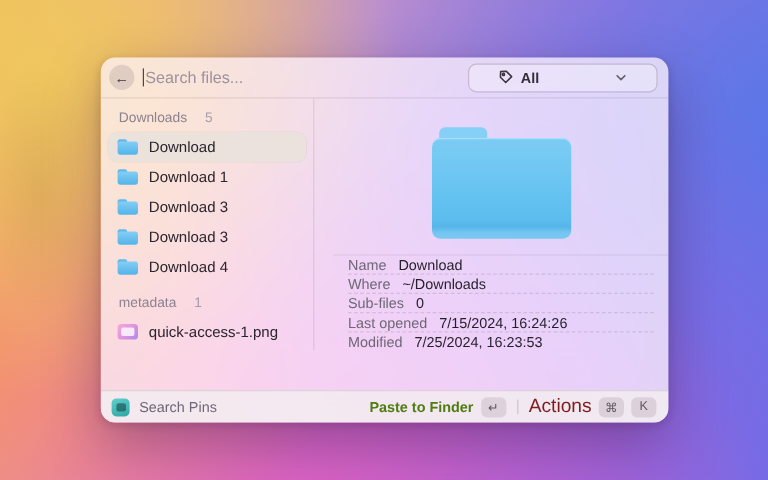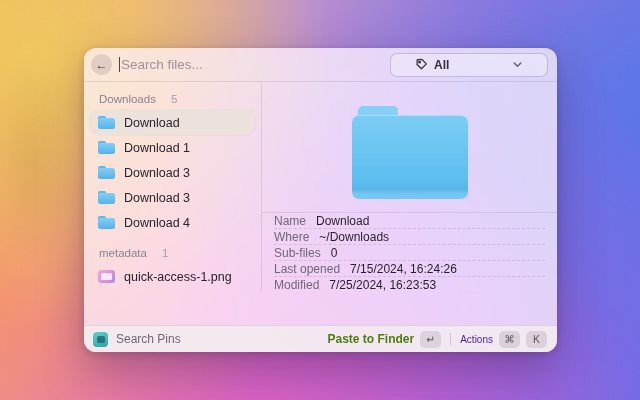--- a/index.html
+++ b/index.html
@@ -68,21 +68,21 @@
     background: rgba(255,255,255,0.30);
     display: flex; align-items: center; gap: 6px;
     padding: 0 24px; cursor: pointer;
   }
   .tag-icon { width: 13px; height: 13px; flex: 0 0 auto; color: #3c3640; }
   .tag-label { font-size: 12px; font-weight: 700; color: #332e37; }
   .tag-spacer { flex: 1; }
   .chevron-icon { width: 11px; height: 11px; color: #6a636e; flex: 0 0 auto; }
 
   
-  .body-row { flex: 1; display: flex; min-height: 0; }
+  .body-row { flex: 1; display: flex; min-height: 0; gap: 16px; }
 
   .sidebar {
     width: 178px; flex: 0 0 178px;
     border-right: 1px solid rgba(85,60,85,0.13);
     padding: 6px 6px 0 6px;
     overflow: hidden;
   }
   .section-header {
     display: flex; align-items: baseline; gap: 15px;
     padding: 5px 9px 5px 9px;
@@ -169,21 +169,21 @@
   .footer-app-name { font-size: 12px; color: #6f6778; }
   .footer-right { margin-left: auto; display: flex; align-items: center; gap: 6px; }
   .footer-primary { font-size: 12px; font-weight: 700; color: #4d7c0f; cursor: pointer; }
   .key-badge {
     min-width: 21px; height: 17px; padding: 0 4px;
     border-radius: 5px; background: rgba(105,88,105,0.16);
     display: flex; align-items: center; justify-content: center;
     font-size: 10.5px; color: #5d5663; cursor: pointer;
   }
   .footer-divider { width: 1px; height: 12px; background: rgba(85,60,85,0.22); margin: 0 3px; }
-  .footer-actions { font-size: 10px; color: #4c1d95; cursor: pointer; }
+  .footer-actions { font-size: 16px; color: #7f1d1d; cursor: pointer; }
 </style>
 </head>
 <body>
 
 <div class="wallpaper">
   <div class="wallpaper-blob"></div>
 </div>
 
 <div class="window">
 

